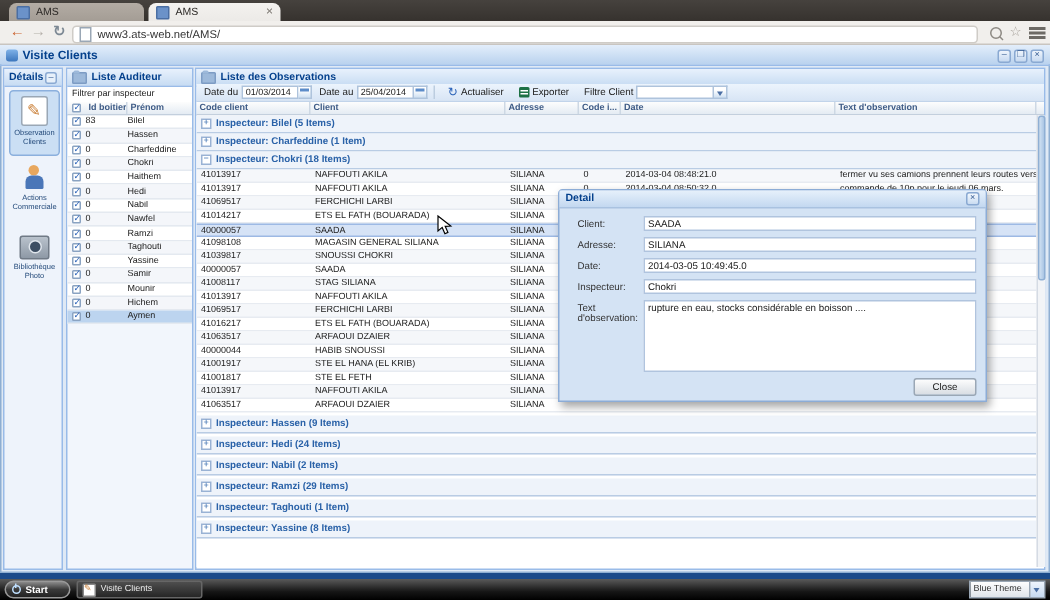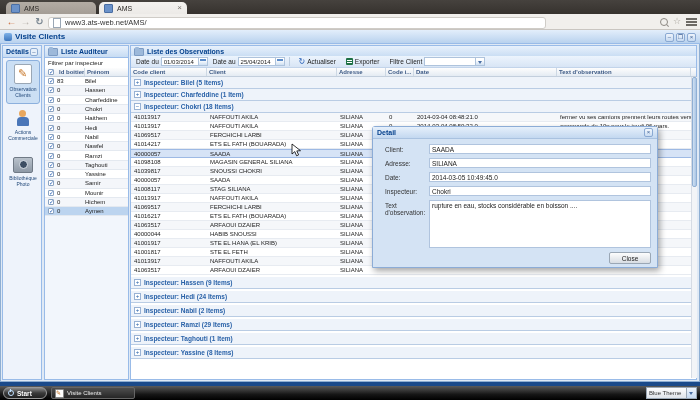--- a/index.html
+++ b/index.html
@@ -10,21 +10,21 @@
   
   .tabstrip{left:0;top:0;width:700px;height:14px;background:linear-gradient(#46423e,#36322e);}
   .tab{position:absolute;top:2px;height:12px;border-radius:5px 5px 0 0;display:flex;align-items:center;
     font-size:7px;color:#2d2a27;padding:0 5px;box-sizing:border-box;}
   .tab.inactive{left:6px;width:90px;background:linear-gradient(#b3aca4,#a49d95);}
   .tab.active{left:99px;width:88px;background:linear-gradient(#f4f2ef,#eceae7);}
   .favicon{width:7px;height:7px;background:#6b92c9;border:1px solid #4a6ea3;border-radius:1px;margin-right:4px;flex:0 0 auto;}
   .tab .close-x{margin-left:auto;font-size:8px;color:#7a756f;line-height:8px;}
   .navbar{left:0;top:14px;width:700px;height:16px;background:#f1efec;border-bottom:1px solid #c9c5c0;box-sizing:border-box;}
   .navbtn{position:absolute;top:15px;width:13px;height:13px;font-size:10px;line-height:13px;text-align:center;font-weight:bold;}
-  .urlbar{position:absolute;left:48px;top:16.5px;width:498px;height:12px;background:#fff;border:1px solid #cfccc7;
+  .urlbar{position:absolute;left:48px;top:16.5px;width:604px;height:12px;background:#fff;border:1px solid #cfccc7;
     border-radius:3px;display:flex;align-items:center;font-size:7.5px;color:#333;padding:0 4px;box-sizing:border-box;}
   .doc-ic{width:6px;height:8px;border:1px solid #9aa7b5;background:#fff;margin-right:4px;flex:0 0 auto;}
   .mag{position:absolute;width:6px;height:6px;border:1.3px solid #8d8983;border-radius:50%;}
   .mag:after{content:"";position:absolute;left:5px;top:6px;width:3px;height:1.3px;background:#8d8983;transform:rotate(45deg);}
   .star{position:absolute;font-size:9px;color:#a7a29b;line-height:9px;}
   .hamb{position:absolute;width:11px;height:2px;background:#6d6a65;box-shadow:0 3px 0 #6d6a65,0 6px 0 #6d6a65;}
   
   .win{left:0;top:30px;width:700px;height:352px;background:#dfe9f5;border:1px solid #8eaed2;box-sizing:border-box;}
   .win-title{left:0;top:30px;width:700px;height:14px;background:linear-gradient(#e3eefb,#b9d2ee);
     border-bottom:1px solid #99bbe8;display:flex;align-items:center;padding:0 4px;box-sizing:border-box;}

